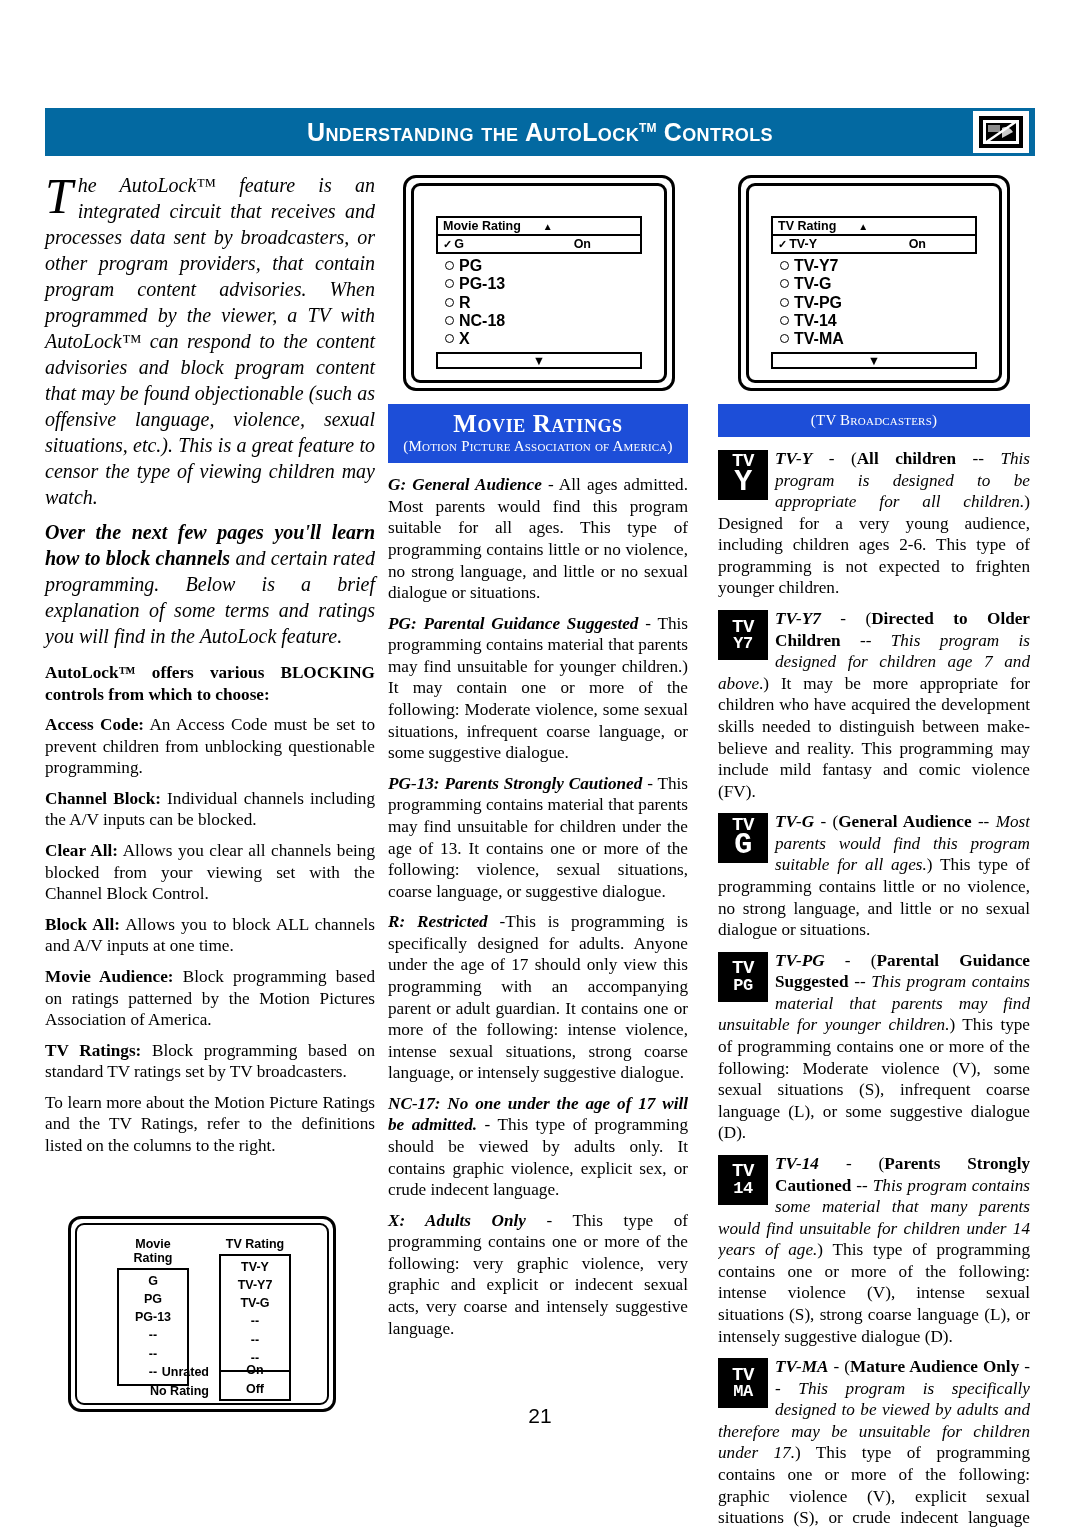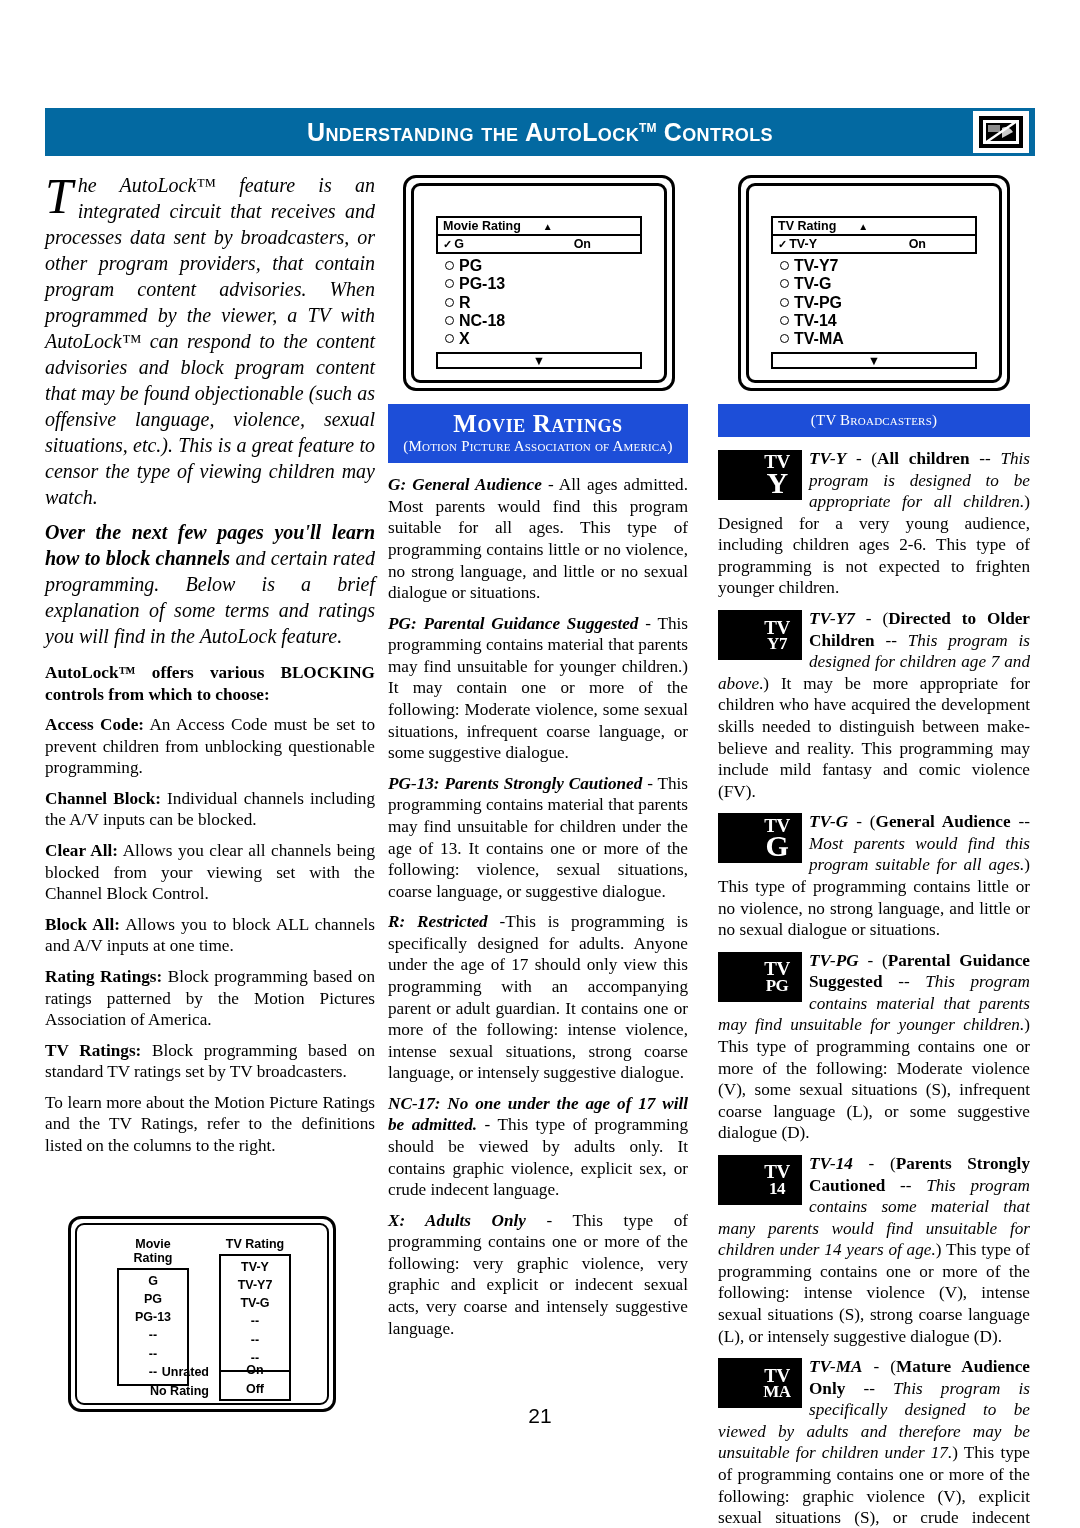--- a/index.html
+++ b/index.html
@@ -158,26 +158,25 @@
   .rv-lbl{ position:absolute; width:88px; text-align:right; }
 
   
   .tvicon{
     float:left;
     width:50px; height:50px;
     background:#000;
     margin:2px 7px 1px 0;
     display:flex; flex-direction:column;
     align-items:center; justify-content:center;
-    font-family:Liberation Serif, serif;
+    font-family:Liberation Mono, monospace;
     font-weight:bold;
     color:#fff;
     line-height:.92;
     letter-spacing:-.5px;
-    padding-left:34px;
   }
   .tvicon .r1{ font-size:19px; }
   .tvicon .r2{ font-size:17px; }
   .tvicon.single .r2{ font-size:30px; margin-top:-2px; }
   .rate-block{ margin-bottom:9px; overflow:hidden; }
   .rate-block p{ margin:0; }
   .clearfix::after{ content:""; display:table; clear:both; }
 
   
   .pageno{
@@ -210,21 +209,21 @@
     <p class="dropcap">The AutoLock™ feature is an integrated circuit that receives and processes data sent by broadcasters, or other program providers, that contain program content advisories. When programmed by the viewer, a TV with AutoLock™ can respond to the content advisories and block program content that may be found objectionable (such as offensive language, violence, sexual situations, etc.). This is a great feature to censor the type of viewing children may watch.</p>
     <p><span class="bi">Over the next few pages you'll learn how to block channels</span><span> and certain rated programming. Below is a brief explanation of some terms and ratings you will find in the AutoLock feature.</span></p>
   </div>
 
   <p style="margin-top:13px"><span class="b">AutoLock™ offers various BLOCKING controls from which to choose:</span></p>
 
   <p><span class="b">Access Code:</span><span> An Access Code must be set to prevent children from unblocking questionable programming.</span></p>
   <p><span class="b">Channel Block:</span><span> Individual channels including the A/V inputs can be blocked.</span></p>
   <p><span class="b">Clear All:</span><span> Allows you clear all channels being blocked from your viewing set with the Channel Block Control.</span></p>
   <p><span class="b">Block All:</span><span> Allows you to block ALL channels and A/V inputs at one time.</span></p>
-  <p><span class="b">Rating Ratings:</span><span> Block programming based on ratings patterned by the Motion Pictures Association of America.</span></p>
+  <p><span class="b">Movie Audience:</span><span> Block programming based on ratings patterned by the Motion Pictures Association of America.</span></p>
   <p><span class="b">TV Ratings:</span><span> Block programming based on standard TV ratings set by TV broadcasters.</span></p>
 
   <p>To learn more about the Motion Picture Ratings and the TV Ratings, refer to the definitions listed on the columns to the right.</p>
 
 </div>
 
 <div class="osd osd-1">
   <div class="osd-inner">
     <div class="osd-head">
       <span>Movie Rating</span>

